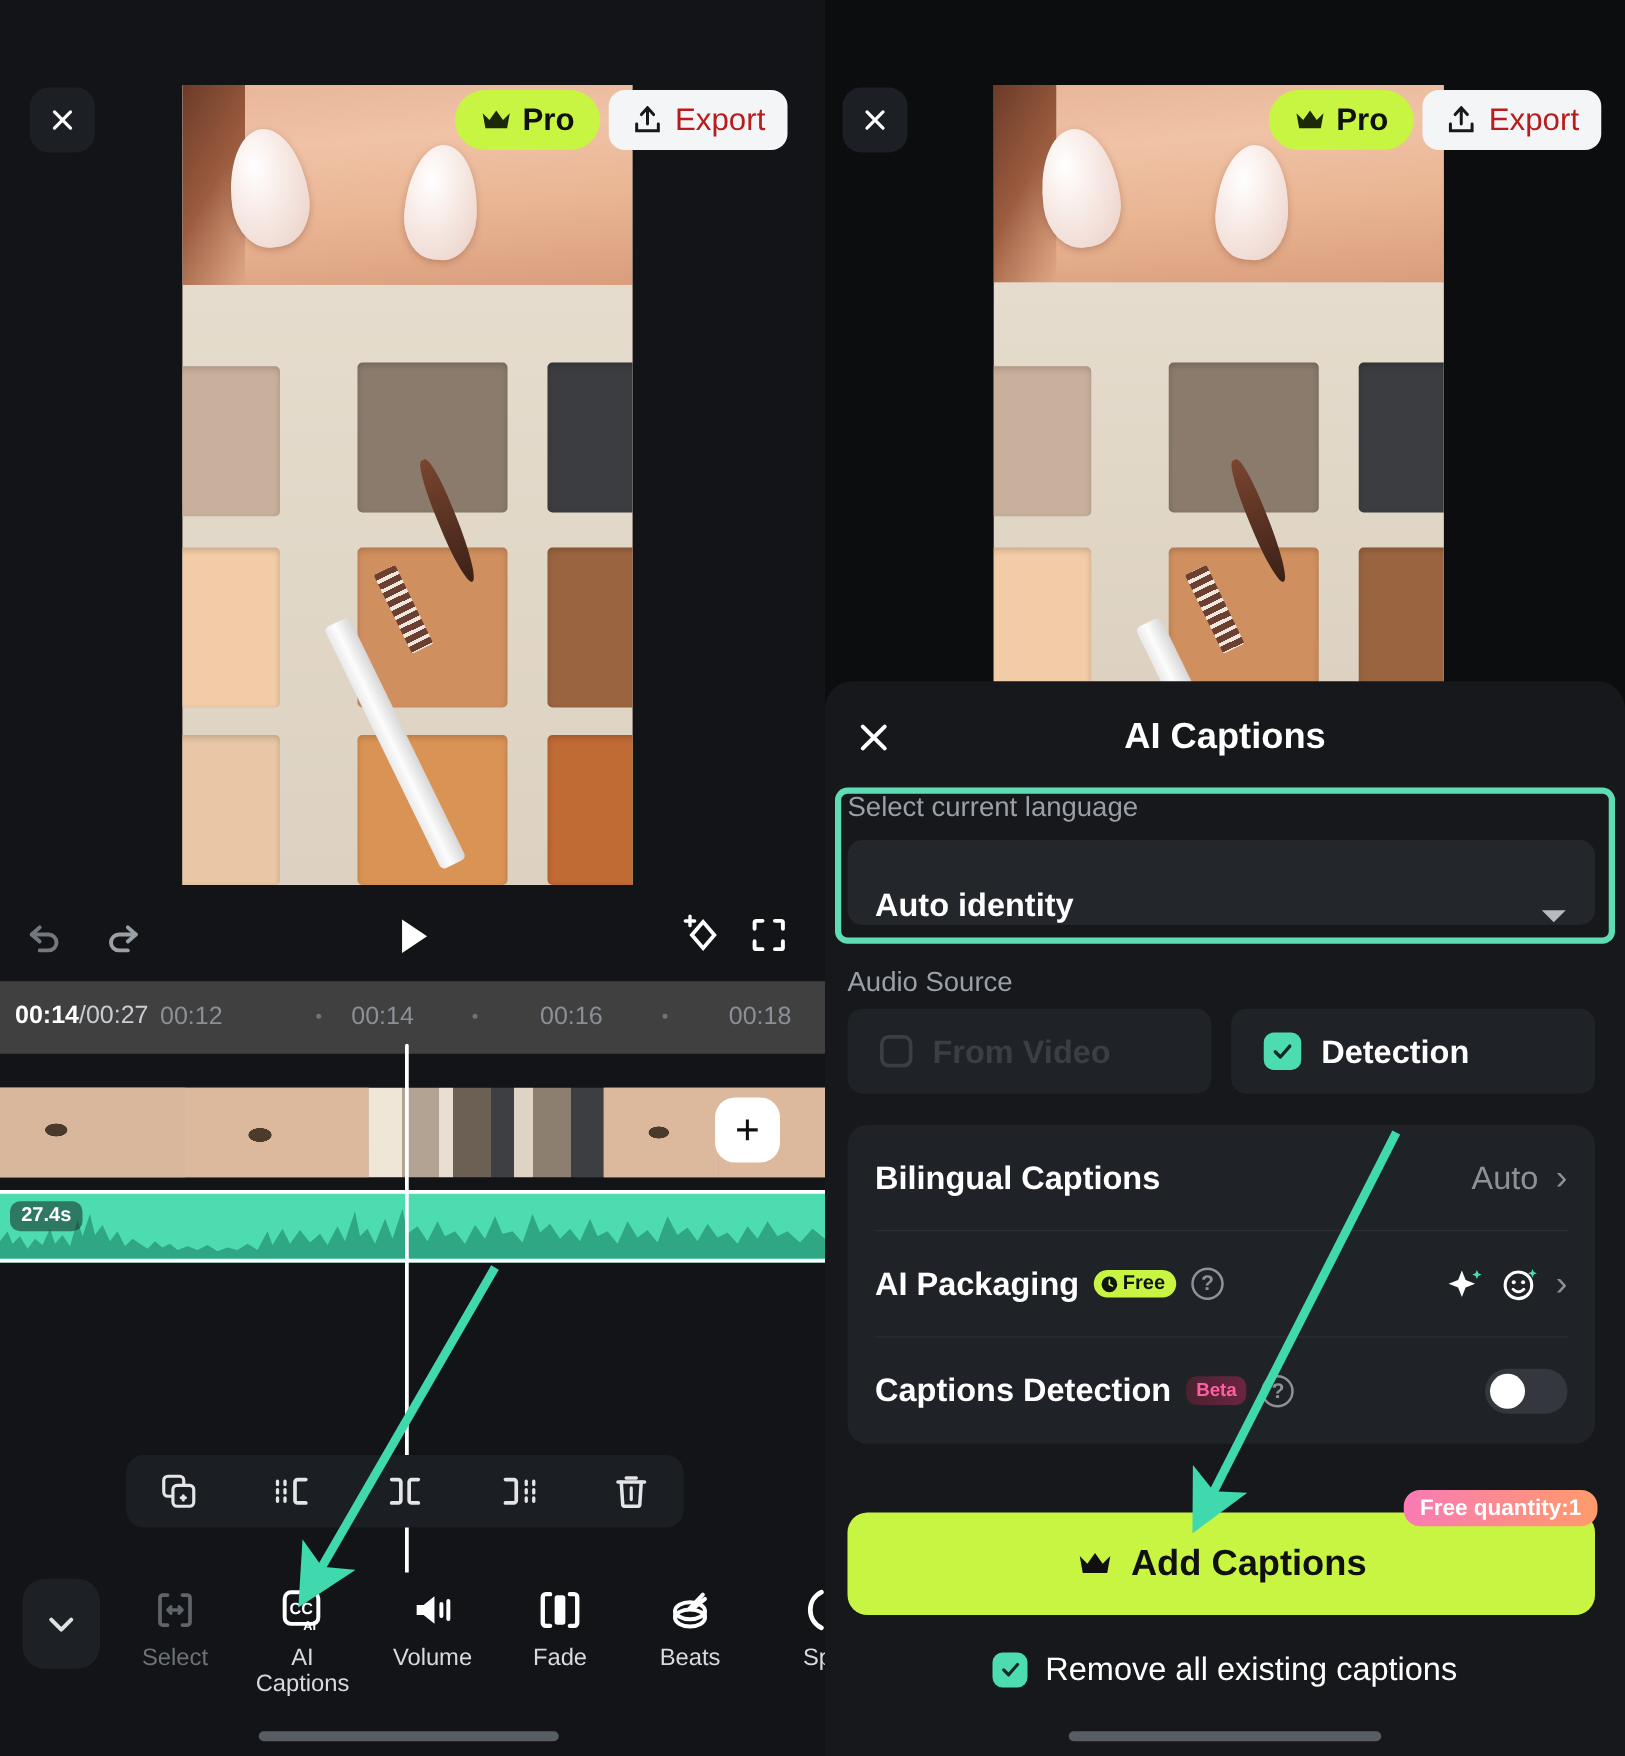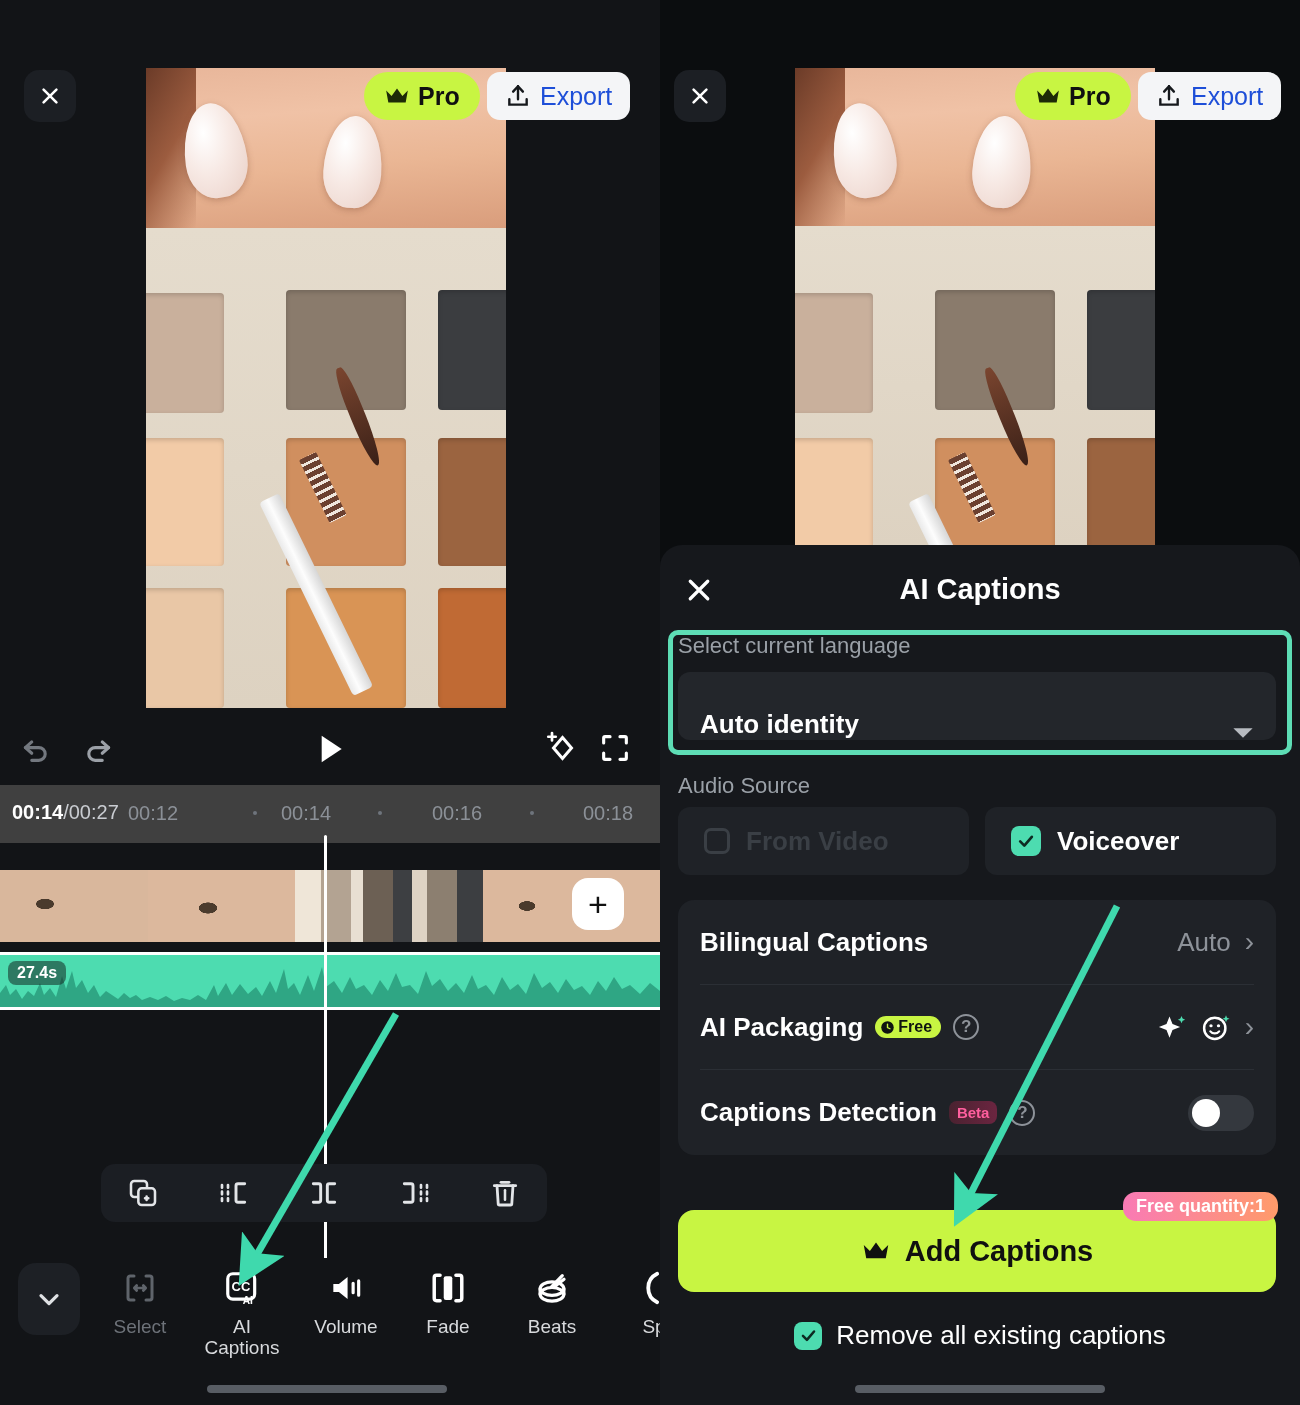--- a/index.html
+++ b/index.html
@@ -57,21 +57,21 @@
 
   
   .pro-btn {
     position: absolute; height: 48px; padding: 0 20px; border-radius: 24px;
     background: #c8f542; display: flex; align-items: center; gap: 8px;
     font-weight: bold; font-size: 25px; color: #101010;
   }
   .export-btn {
     position: absolute; height: 48px; padding: 0 18px; border-radius: 13px;
     background: #f4f5f7; display: flex; align-items: center; gap: 9px;
-    font-weight: normal; font-size: 25px; color: #1d4ed8;
+    font-weight: normal; font-size: 25px; color: #b91c1c;
   }
 
   
   .player-bar { position: absolute; left: 0; width: 660px; height: 66px; }
   .pb-icon { position: absolute; display:flex; align-items:center; justify-content:center; }
 
   
   .ruler { position:absolute; left:0; width:660px; height:58px; background:#404040; }
   .ruler .tcur { position:absolute; left:12px; top:16px; font-size:20px; color:#ffffff; font-weight:bold;}
   .ruler .ttot { color:#c9ccd1; font-weight:normal;}
@@ -492,21 +492,21 @@
         <div class="src-opt off">
           <span class="cbox-empty"></span>
           <span>From Video</span>
         </div>
         <div class="src-opt on">
           <span class="cbox-check">
             <svg viewBox="0 0 24 24" width="20" height="20">
               <path d="M5 12.5 L10 17.5 L19 7" stroke="#0d2b22" stroke-width="3.2" fill="none" stroke-linecap="round" stroke-linejoin="round"></path>
             </svg>
           </span>
-          <span>Voiceover</span>
+          <span>Detection</span>
         </div>
       </div>
 
       <div class="opt-card">
         <div class="opt-row">
           <div class="opt-left">
             <span class="opt-name">Bilingual Captions</span>
           </div>
           <div class="opt-right">
             <span>Auto</span>

